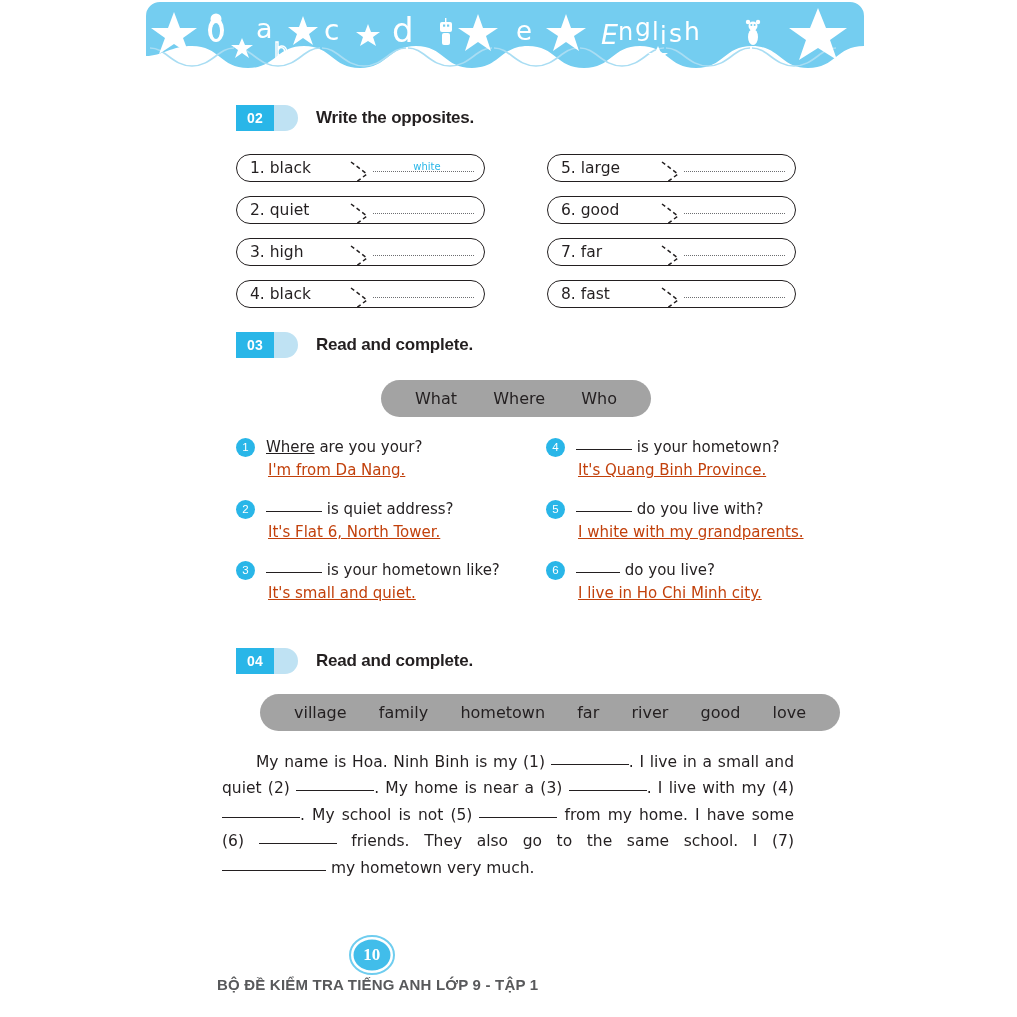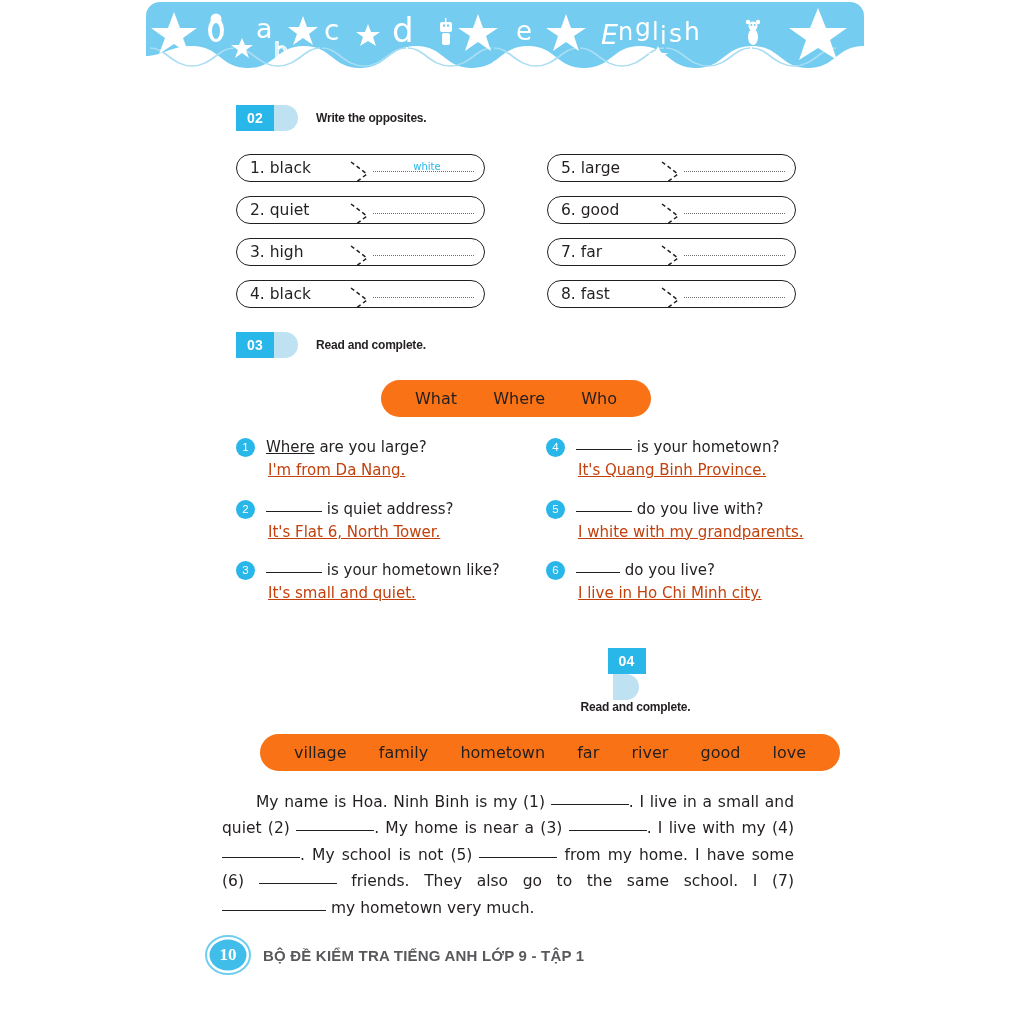--- a/index.html
+++ b/index.html
@@ -62,21 +62,21 @@
     height: 26px;
     margin-left: -2px;
     background: #bfe2f3;
     border-radius: 0 13px 13px 0;
     z-index: 1;
   }
   .ex-title {
     margin-left: 18px;
     font-family: "Liberation Sans", sans-serif;
     font-weight: bold;
-    font-size: 12px;
+    font-size: 17px;
     color: #231f20;
     letter-spacing: -0.2px;
   }
 
   
   .opp-grid {
     position: relative;
     margin-top: 23px;
     margin-left: 236px;
     width: 560px;
@@ -129,21 +129,21 @@
     position: absolute;
     left: 136px;
     right: 10px;
     bottom: 9px;
     height: 0;
     border-bottom: 1.6px dotted #6d6e71;
   }
 
   
   .wordbank {
-    background: #f97316;
+    background: #a3a3a3;
     border-radius: 20px;
     display: inline-block;
     padding: 9px 34px;
     font-family: "DejaVu Sans", sans-serif;
     font-size: 16px;
     color: #231f20;
   }
   .wordbank span { display: inline-block; }
   .wb-center {
     text-align: center;
@@ -227,20 +227,21 @@
   .pg1 { width: 78px; }
   .pg2 { width: 104px; }
 
   
   .footer {
     position: absolute;
     left: 205px;
     top: 934px;
     display: flex;
     align-items: center;
+    flex-direction: column;
   }
   .page-circle {
     position: relative;
     width: 46px;
     height: 42px;
   }
   .page-num {
     position: absolute;
     inset: 0;
     display: flex;
@@ -458,21 +459,21 @@
       <span style="display:inline-block;width:26px"></span>
       <span>Who</span>
     </span>
   </div>
 
   <div class="qa-grid">
     <div class="qa-col">
 
       <div class="qa-item">
         <span class="qa-num">1</span>
-        <div class="qa-q"><span class="blank-u">Where</span> <span>are you large?</span></div>
+        <div class="qa-q"><span class="blank-u">Where</span> <span>are you your?</span></div>
         <div class="qa-a">I'm from Da Nang.</div>
       </div>
 
       <div class="qa-item">
         <span class="qa-num">2</span>
         <div class="qa-q"><span class="gap gap-l"></span> <span>is quiet address?</span></div>
         <div class="qa-a">It's Flat 6, North Tower.</div>
       </div>
 
       <div class="qa-item">
@@ -498,21 +499,21 @@
 
       <div class="qa-item">
         <span class="qa-num">6</span>
         <div class="qa-q"><span class="gap gap-s"></span> <span>do you live?</span></div>
         <div class="qa-a">I live in Ho Chi Minh city.</div>
       </div>
 
     </div>
   </div>
 
-  <div class="ex-head" style="margin-top:26px;flex-direction:column;">
+  <div class="ex-head" style="margin-top:26px;">
     <span class="ex-badge">04</span>
     <span class="ex-badge-tail"></span>
     <span class="ex-title">Read and complete.</span>
   </div>
 
   <div class="wb-left">
     <span class="wordbank">
       <span>village</span>
       <span style="display:inline-block;width:22px"></span>
       <span>family</span>

